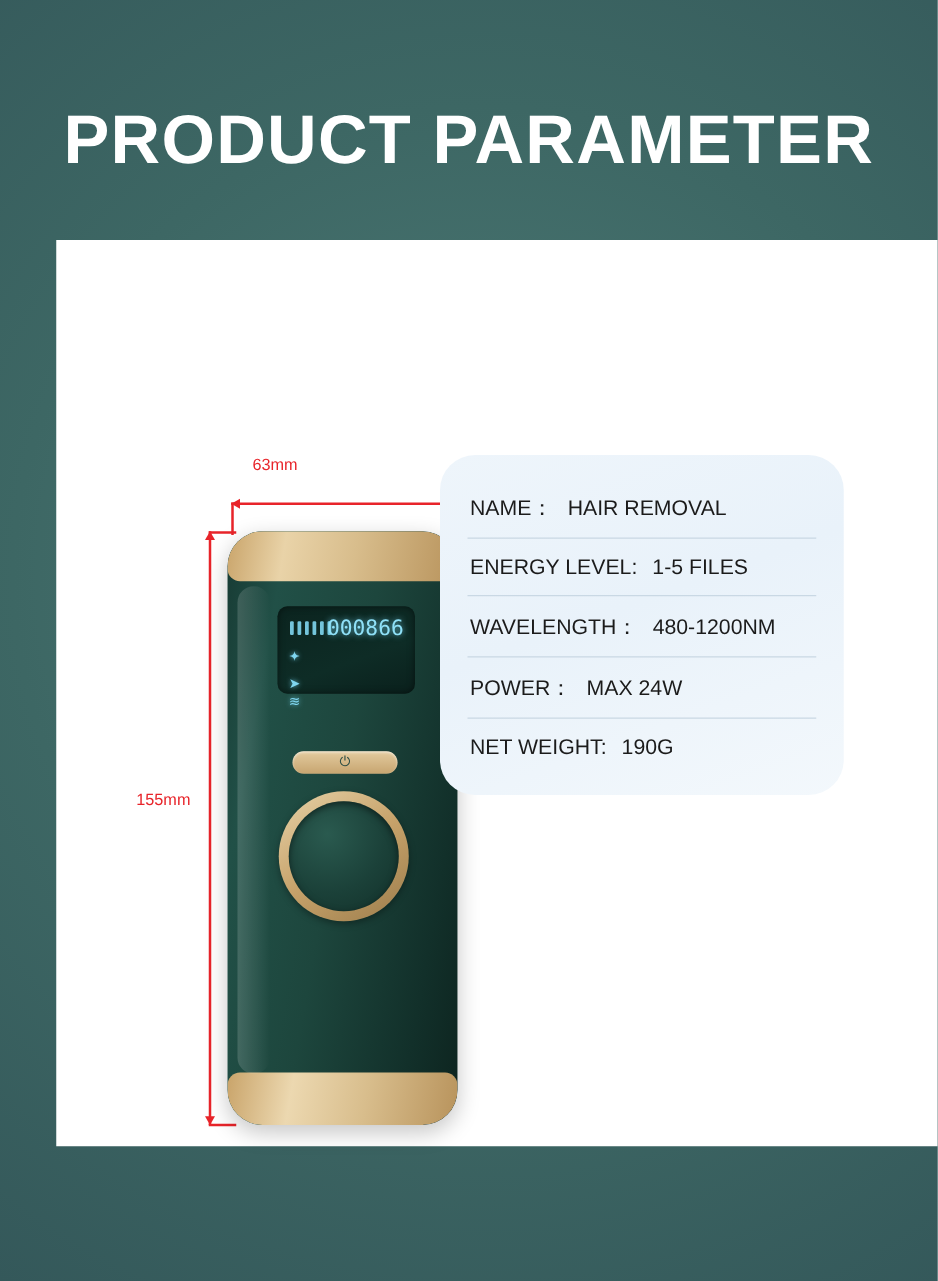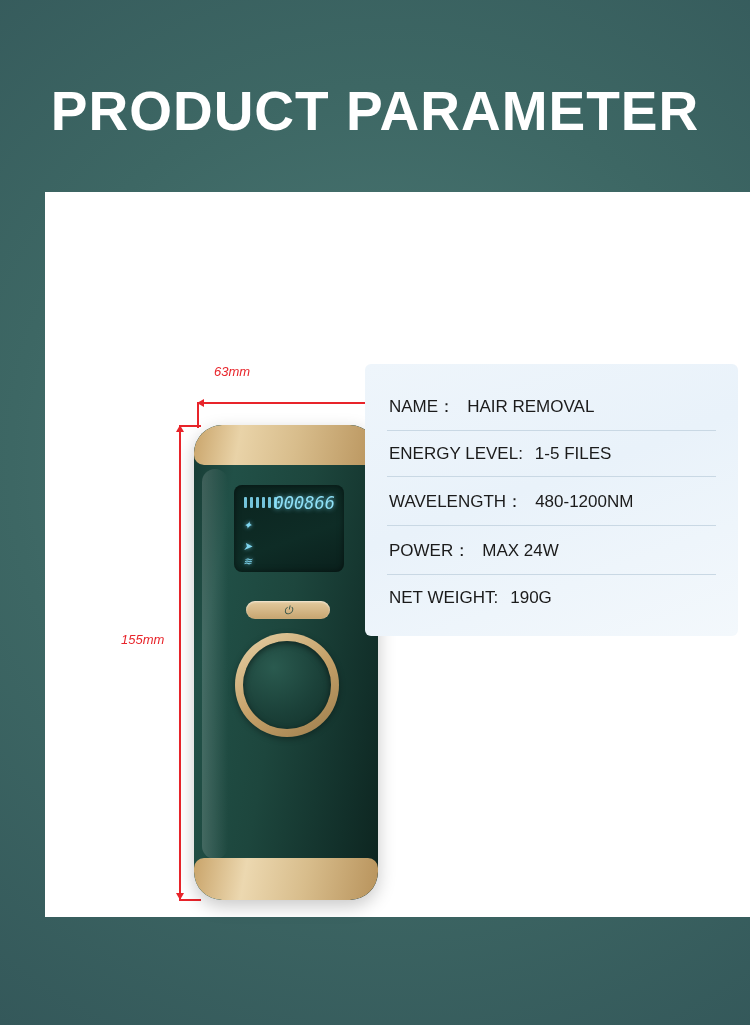--- a/index.html
+++ b/index.html
@@ -41,25 +41,24 @@
     width: 870px;
     max-width: 870px;
     height: 725px;
     background: #ffffff;
   }
   
 
   
   .device-area {
     position: absolute;
-    left: 76px;
+    left: 64px;
     top: 80px;
     width: 290px;
     height: 560px;
-    font-style: italic;
   }
   .device {
     position: absolute;
     left: 73px;
     top: 153px;
     width: 184px;
     height: 475px;
     border-radius: 28px;
     background: linear-gradient(100deg, #173a33 0%, #215047 18%, #1d463d 48%, #12302a 82%, #0d241f 100%);
     box-shadow: 0 6px 18px rgba(0,0,0,0.22);
@@ -87,21 +86,21 @@
     width: 26px;
     height: 390px;
     border-radius: 14px;
     background: linear-gradient(90deg, rgba(255,255,255,0.16), rgba(255,255,255,0.0));
   }
   .screen {
     position: absolute;
     left: 40px;
     top: 60px;
     width: 110px;
-    height: 87px;
+    height: 70px;
     border-radius: 8px;
     background: linear-gradient(160deg, #0b241f 0%, #0e2c26 60%, #0a201c 100%);
     box-shadow: inset 0 0 6px rgba(0,0,0,0.5);
   }
   .screen .bars {
     position: absolute;
     left: 10px;
     top: 12px;
     display: flex;
     gap: 3px;
@@ -205,24 +204,24 @@
   }
   .arrow.down {
     border-left: 4px solid transparent;
     border-right: 4px solid transparent;
     border-top: 7px solid #e8242a;
   }
 
   
   .spec-panel {
     position: absolute;
-    left: 320px;
+    left: 307px;
     top: 172px;
-    width: 373px;
-    border-radius: 6px;
+    width: 323px;
+    border-radius: 28px;
     background: linear-gradient(160deg, #eef5fb 0%, #e9f2fa 45%, #f3f8fc 100%);
     padding: 18px 22px 16px 22px;
     box-sizing: border-box;
   }
   .spec-row {
     display: flex;
     align-items: baseline;
     padding: 13px 2px 12px 2px;
     border-bottom: 1px solid #c9d8e4;
     font-size: 17px;

